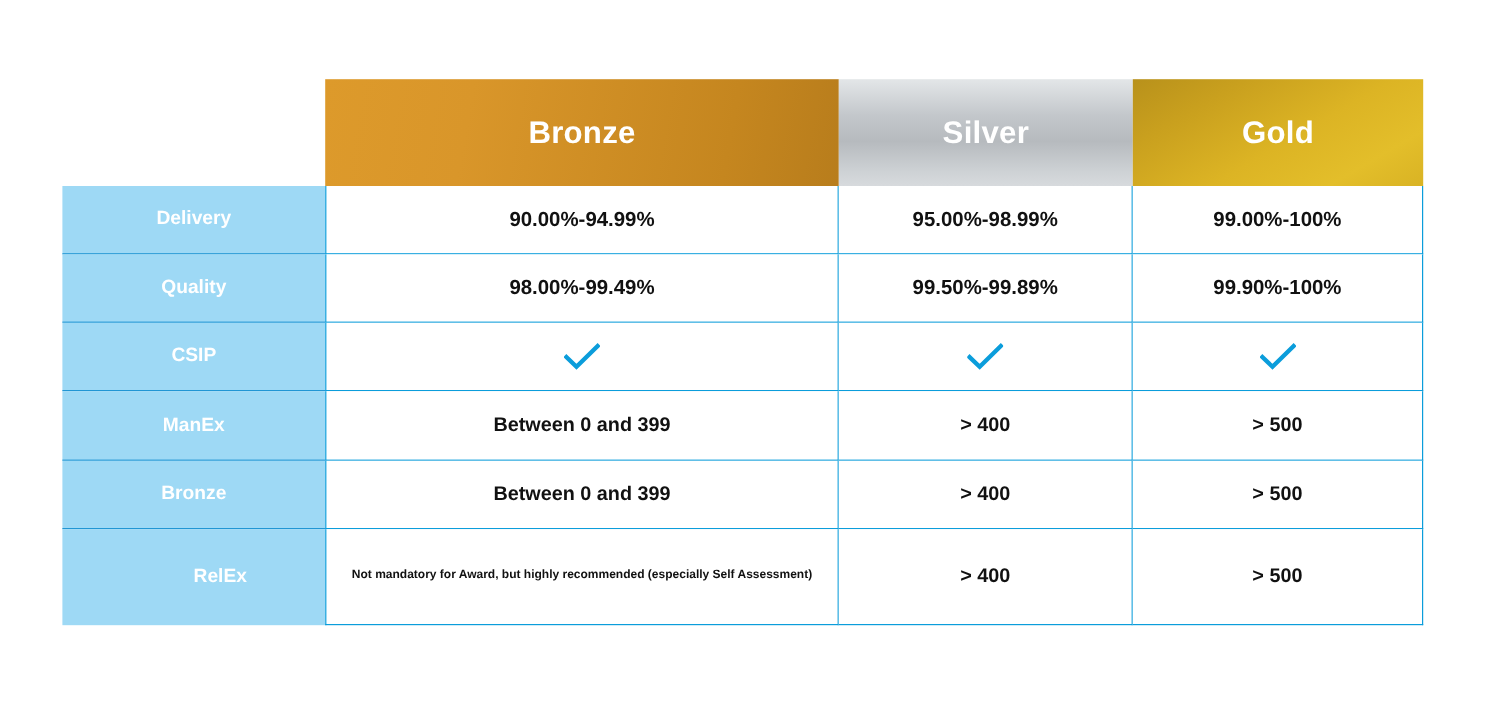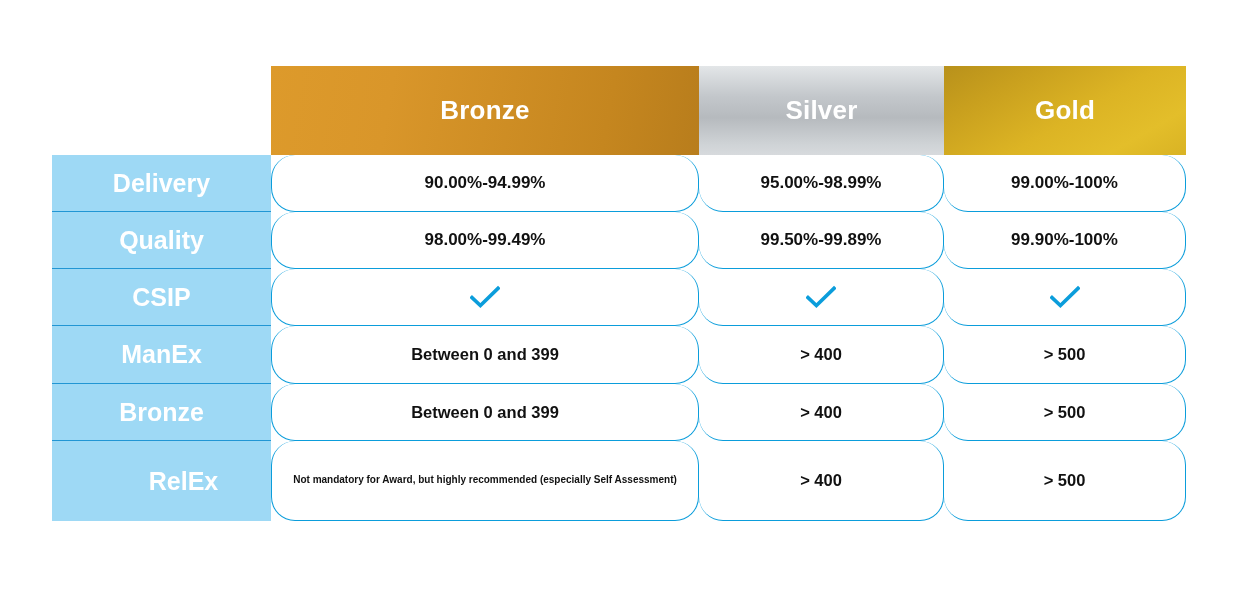--- a/index.html
+++ b/index.html
@@ -57,39 +57,38 @@
     background: linear-gradient(180deg, #e3e6e8 0%, #c3c7cb 34%, #b6babe 58%, #cfd3d6 88%, #d7dadd 100%);
   }
   .hdr-gold {
     background: linear-gradient(150deg, #b8911b 0%, #c9a01e 24%, #dcb424 55%, #e3be2a 80%, #d9b324 100%);
   }
 
   
   .label-cell {
     background: #9ed9f5;
     color: #ffffff;
-    font-size: 25px;
+    font-size: 16px;
     font-weight: bold;
     border-bottom: 1.5px solid #2196d4;
   }
   .label-cell.last {
     border-bottom: none;
     padding-left: 44px;
   }
 
   
   .data-cell {
     background: #ffffff;
     color: #111111;
     font-size: 16.5px;
     font-weight: bold;
     border-bottom: 1.6px solid #0b9ddb;
     border-right: 1.6px solid #0b9ddb;
     padding: 0 8px;
-    border-radius: 24px;
   }
   .data-cell.col-first {
     border-left: 1.6px solid #0b9ddb;
   }
   .data-cell.row-last {
     border-bottom: 1.6px solid #0b9ddb;
   }
   .data-cell.numeric {
     font-size: 17px;
   }

